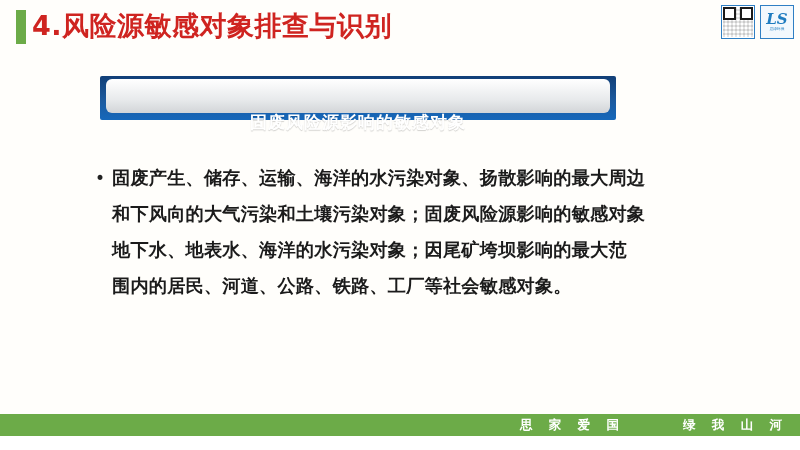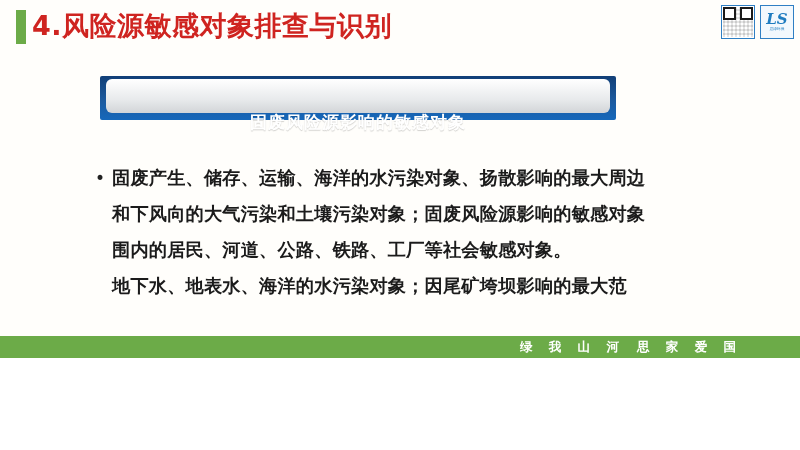--- a/index.html
+++ b/index.html
@@ -9,21 +9,21 @@
   }
   body {
     width: 800px;
     height: 450px;
     font-family: "DejaVu Sans", "Liberation Sans", sans-serif;
     overflow: hidden;
   }
   .slide {
     position: relative;
     width: 800px;
-    height: 358px;
+    height: 436px;
     background: #fffefb;
     overflow: hidden;
   }
 
   
   .header {
     position: absolute;
     left: 0;
     top: 0;
     width: 800px;
@@ -247,24 +247,24 @@
       <div class="banner-text">固废风险源影响的敏感对象</div>
     </div>
   </div>
 
   <div class="body-block">
     <div class="bullet-row">
       <div class="bullet-dot">•</div>
       <div class="bullet-text">
         <span class="ln">固废产生、储存、运输、海洋的水污染对象、扬散影响的最大周边</span>
         <span class="ln">和下风向的大气污染和土壤污染对象；固废风险源影响的敏感对象</span>
+        <span class="ln">地下水、地表水、海洋的水污染对象；因尾矿垮坝影响的最大范</span>
         <span class="ln">围内的居民、河道、公路、铁路、工厂等社会敏感对象。</span>
-        <span class="ln">地下水、地表水、海洋的水污染对象；因尾矿垮坝影响的最大范</span>
       </div>
     </div>
   </div>
 
   <div class="footer">
+    <div class="footer-slogan left-part">思 家 爱 国</div>
     <div class="footer-slogan right-part">绿 我 山 河</div>
-    <div class="footer-slogan left-part">思 家 爱 国</div>
   </div>
 
 </div>
 
 </body></html>

